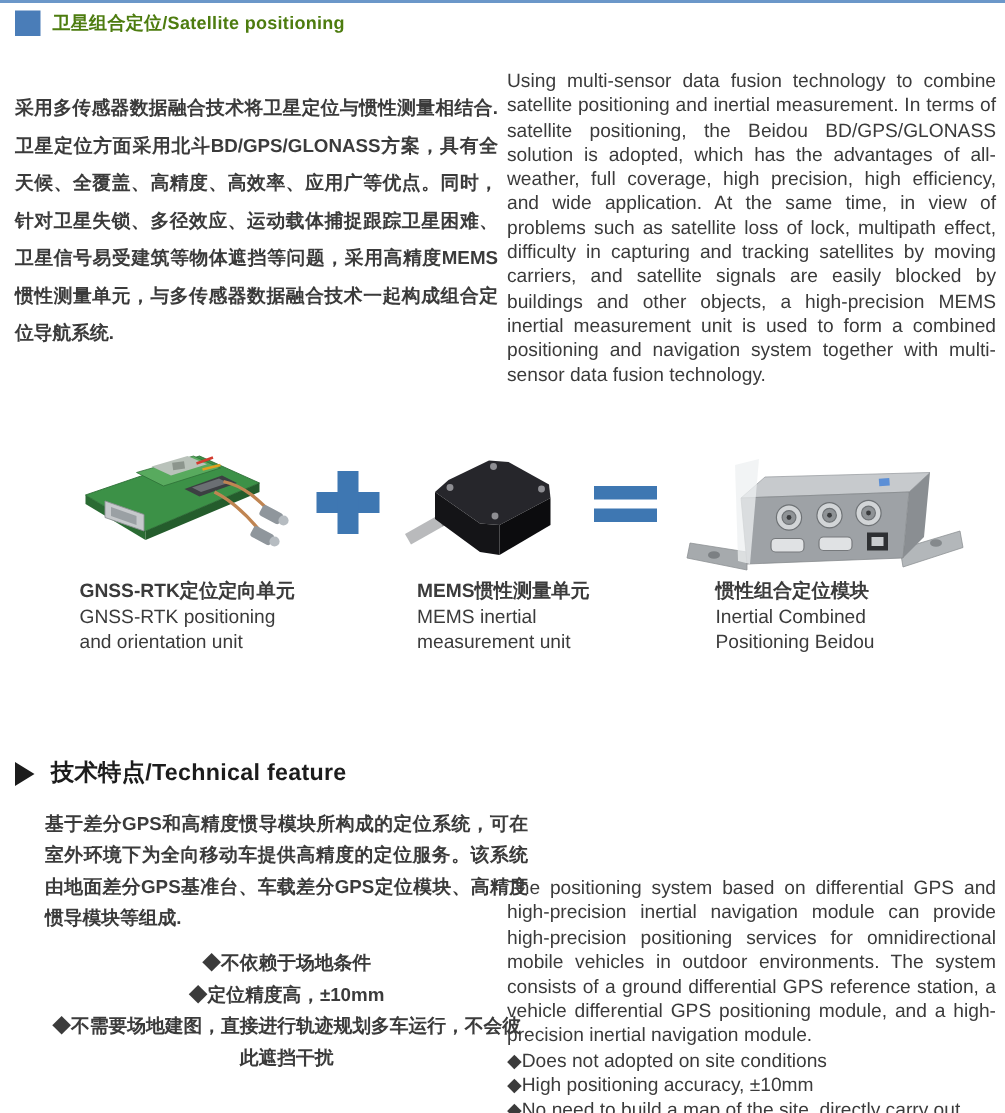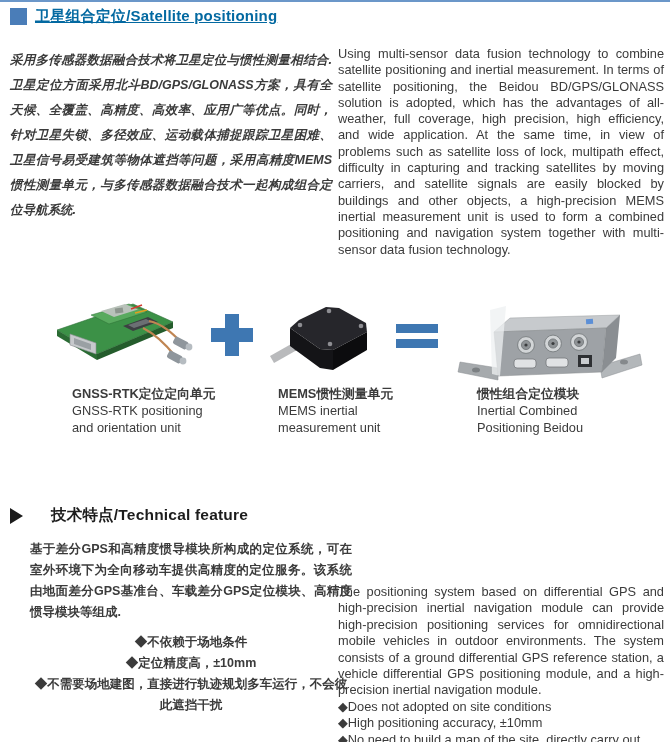--- a/index.html
+++ b/index.html
@@ -9,28 +9,27 @@
     font-family:"Liberation Sans", sans-serif;
     color:#3b3b3b;
     position:relative;
     overflow:hidden;
   }
   .top-line { position:absolute; top:0; left:0; width:670px; height:2px; background:#6b97c9; }
 
   
   .sec1-header { position:absolute; top:7px; left:10px; display:flex; align-items:center; gap:8px; }
   .blue-square { width:17px; height:17px; background:#4a7db8; }
-  .sec1-title { color:#0369a1; font-size:15px; font-weight:600; letter-spacing:0.2px;text-decoration:underline; }
+  .sec1-title { color:#4d7c0f; font-size:12px; font-weight:600; letter-spacing:0.2px; }
 
   
   .col-zh-1 {
-    position:absolute; left:10px; top:48px; width:322px;
+    position:absolute; left:10px; top:60px; width:322px;
     font-size:12.5px; line-height:25px; font-weight:600;
     text-align:justify;
-    font-style:italic;
   }
   .col-en-1 {
     position:absolute; left:338px; top:46px; width:326px;
     font-size:12.8px; line-height:16.3px;
     text-align:justify;
   }
 
   
   .img-gnss   { position:absolute; left:45px;  top:292px; }
   .img-mems   { position:absolute; left:266px; top:294px; }
@@ -39,26 +38,26 @@
   .plus-sign { position:absolute; left:211px; top:314px; width:42px; height:42px; }
   .plus-h { position:absolute; top:14px; left:0; width:42px; height:14px; background:#3e77b2; }
   .plus-v { position:absolute; left:14px; top:0; width:14px; height:42px; background:#3e77b2; }
 
   .equals-sign { position:absolute; left:396px; top:324px; width:42px; }
   .equals-bar { width:42px; height:9px; background:#3e77b2; margin-bottom:6px; }
 
   
   .caption { position:absolute; top:385px; font-size:12.8px; line-height:17px; }
   .caption .zh { font-weight:600; }
-  .cap1 { left:72px; }
+  .cap1 { left:53px; }
   .cap2 { left:278px; }
   .cap3 { left:477px; }
 
   
-  .sec2-header { position:absolute; top:505px; left:10px; display:flex; align-items:center; gap:28px; }
+  .sec2-header { position:absolute; top:505px; left:10px; display:flex; align-items:center; gap:11px; }
   .triangle { width:0; height:0; border-left:13px solid #1c1c1c; border-top:8px solid transparent; border-bottom:8px solid transparent; }
   .sec2-title { font-size:15.5px; font-weight:700; color:#1c1c1c; letter-spacing:0.2px; }
 
   .col-zh-2 {
     position:absolute; left:10px; top:539px; width:322px;
     font-size:12.5px; line-height:21px; font-weight:600;
     text-align:justify;
     margin-left:20px;
   }
   .col-zh-2 .bullets { margin-top:9px; text-align:center; }

